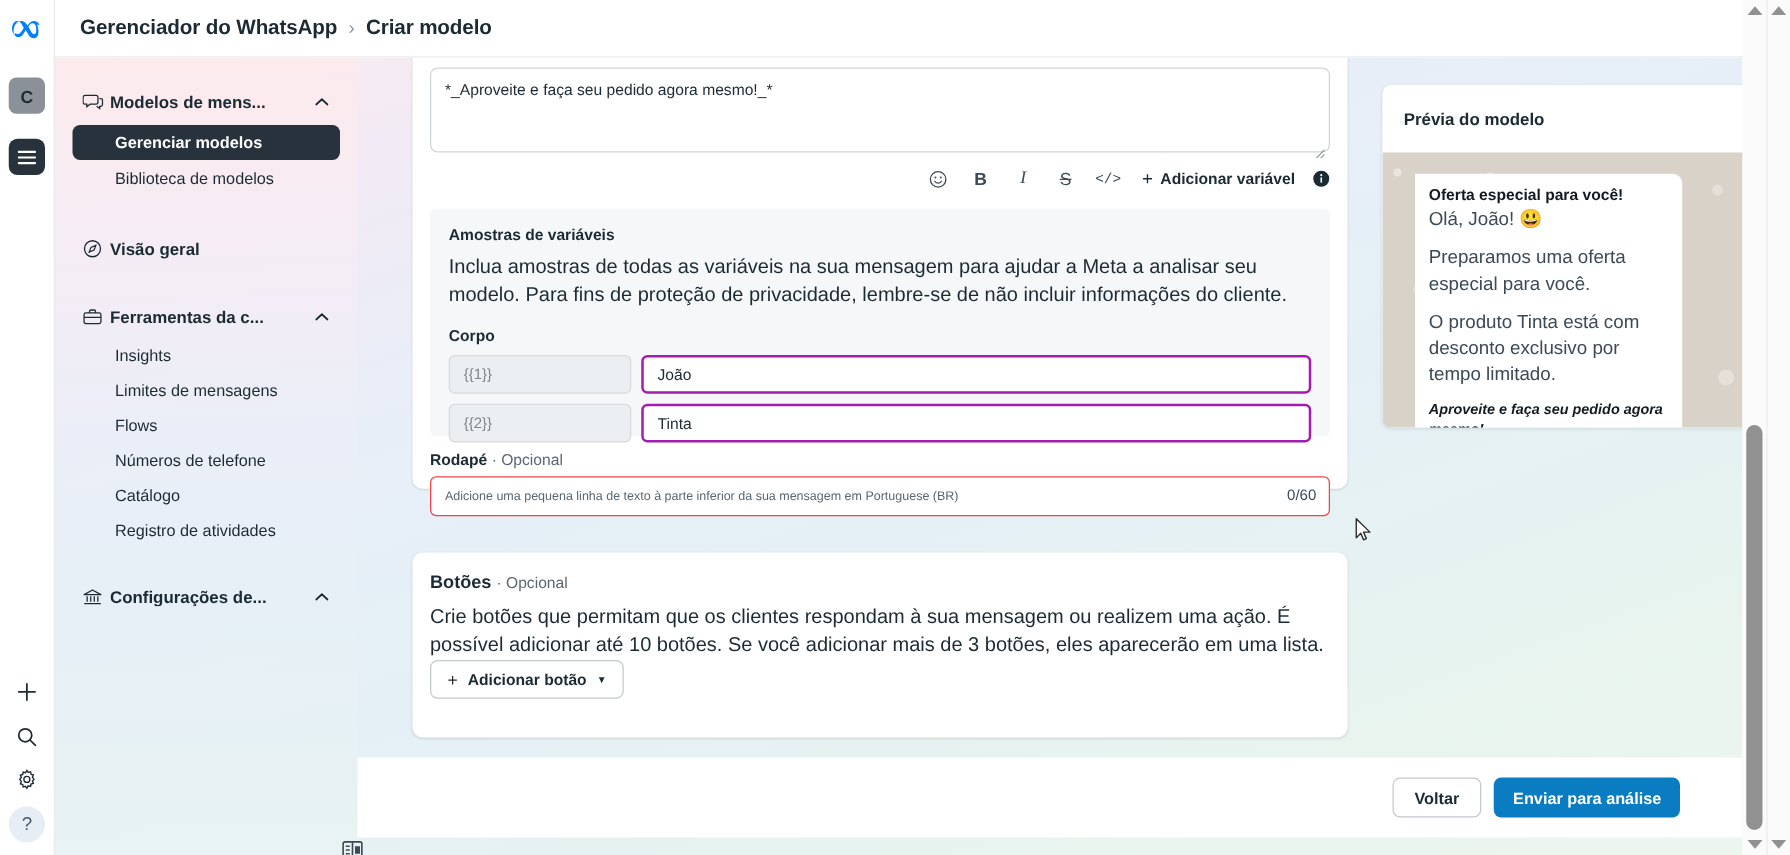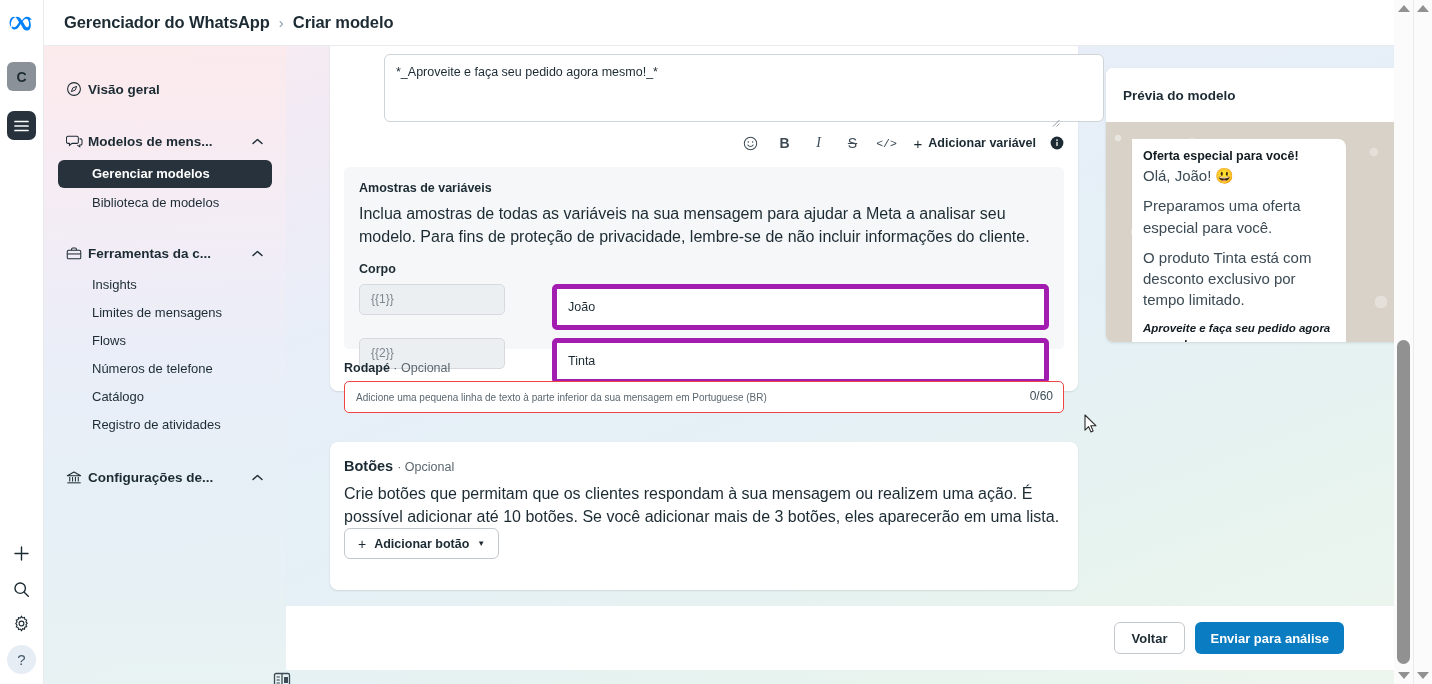--- a/index.html
+++ b/index.html
@@ -124,21 +124,20 @@
   .ta-wrap { position: absolute; left: 14px; top: 48px; width: 720px; }
   .ta {
     width: 720px; height: 68px;
     border: 1px solid #cfd4d9; border-radius: 6px;
     background: #fff;
     padding: 8px 11px;
     font-size: 12.5px; color: #1c2b33;
     font-family: "Liberation Sans", sans-serif;
     resize: none; outline: none;
     line-height: 1.45;
-    margin-left: 40px;
   }
   .ta-resize {
     position: absolute; right: 4px; bottom: 4px;
     width: 9px; height: 9px; color: #90989f;
     pointer-events: none;
   }
   .ta-toolbar {
     position: absolute; left: 14px; top: 124px;
     width: 720px; height: 26px;
     display: flex; align-items: center; justify-content: flex-end;
@@ -172,27 +171,26 @@
   .samples p { margin: 0 0 14px 0; font-size: 16px; line-height: 1.42; color: #1c2b33; max-width: 690px;}
   .samples .corpo { font-size: 12.5px; font-weight: 700; color: #1c2b33; margin-bottom: 8px; }
   .var-row { display: flex; gap: 8px; margin-bottom: 8px; }
   .var-key {
     width: 146px; height: 31px; line-height: 29px;
     border: 1px solid #d6dadf; border-radius: 5px;
     background: #eceff1; color: #7b868f;
     font-size: 12px; padding-left: 11px;
   }
   .var-val {
-    flex: 1; height: 46px;
-    border: 5px solid #a21caf; border-radius: 5px;
+    flex: 1; height: 31px;
+    border: 2px solid #a21caf; border-radius: 5px;
     background: #fff; color: #1c2b33;
     font-size: 12.5px; padding: 0 11px;
     font-family: "Liberation Sans", sans-serif;
     outline: none;
-    margin-left: 39px;
   }
 
   
   .footer-lbl { position: absolute; left: 14px; top: 355px; font-size: 12.5px; color: #1c2b33; }
   .footer-lbl b { font-weight: 700; }
   .footer-lbl span { color: #5b6770; font-weight: 400; }
   .footer-inp-wrap { position: absolute; left: 14px; top: 375px; width: 720px; height: 32px; }
   .footer-inp {
     width: 100%; height: 32px;
     border: 1px solid #ef4444; border-radius: 5px;
@@ -374,50 +372,50 @@
   <div class="topbar">
     <span class="crumb-a">Gerenciador do WhatsApp</span>
     <span class="crumb-sep">›</span>
     <span class="crumb-b">Criar modelo</span>
   </div>
 
   <div class="body-wrap">
 
     <div class="sidebar">
 
+      <div class="nav-group" style="margin-top:18px;">
+        <div class="nav-head">
+          <span class="ico">
+            <svg width="17" height="15" viewBox="0 0 18 16">
+                <path d="M2 2.5h9.5a1.6 1.6 0 011.6 1.6v4.3a1.6 1.6 0 01-1.6 1.6H6.4L3.6 12.2V10H2a1.6 1.6 0 01-1.6-1.6V4.1A1.6 1.6 0 012 2.5z" fill="none" stroke="#1c2b33" stroke-width="1.1"></path>
+                <path d="M14.4 5.2h1.1a1.5 1.5 0 011.5 1.5v3.6a1.5 1.5 0 01-1.5 1.5h-.9v1.9L12 11.8" fill="none" stroke="#1c2b33" stroke-width="1.1"></path>
+              </svg>
+          </span>
+          <span class="lbl">Modelos de mens...</span>
+          <span class="chev">
+            <svg width="11" height="7" viewBox="0 0 11 7">
+                <path d="M1 5.6L5.5 1.4 10 5.6" fill="none" stroke="#1c2b33" stroke-width="1.4" stroke-linecap="round" stroke-linejoin="round"></path>
+              </svg>
+          </span>
+        </div>
+        <div class="nav-sub active">Gerenciar modelos</div>
+        <div class="nav-sub">Biblioteca de modelos</div>
+      </div>
+
       <div class="nav-group" style="margin-top:26px;">
         <div class="nav-head">
           <span class="ico">
             <svg width="16" height="16" viewBox="0 0 18 18">
                 <circle cx="9" cy="9" r="7.2" fill="none" stroke="#1c2b33" stroke-width="1.2"></circle>
                 <path d="M12 6L7.6 7.8 6 12l4.4-1.8z" fill="none" stroke="#1c2b33" stroke-width="1.1"></path>
               </svg>
           </span>
           <span class="lbl">Visão geral</span>
           <span class="chev"></span>
         </div>
-      </div>
-
-      <div class="nav-group" style="margin-top:18px;">
-        <div class="nav-head">
-          <span class="ico">
-            <svg width="17" height="15" viewBox="0 0 18 16">
-                <path d="M2 2.5h9.5a1.6 1.6 0 011.6 1.6v4.3a1.6 1.6 0 01-1.6 1.6H6.4L3.6 12.2V10H2a1.6 1.6 0 01-1.6-1.6V4.1A1.6 1.6 0 012 2.5z" fill="none" stroke="#1c2b33" stroke-width="1.1"></path>
-                <path d="M14.4 5.2h1.1a1.5 1.5 0 011.5 1.5v3.6a1.5 1.5 0 01-1.5 1.5h-.9v1.9L12 11.8" fill="none" stroke="#1c2b33" stroke-width="1.1"></path>
-              </svg>
-          </span>
-          <span class="lbl">Modelos de mens...</span>
-          <span class="chev">
-            <svg width="11" height="7" viewBox="0 0 11 7">
-                <path d="M1 5.6L5.5 1.4 10 5.6" fill="none" stroke="#1c2b33" stroke-width="1.4" stroke-linecap="round" stroke-linejoin="round"></path>
-              </svg>
-          </span>
-        </div>
-        <div class="nav-sub active">Gerenciar modelos</div>
-        <div class="nav-sub">Biblioteca de modelos</div>
       </div>
 
       <div class="nav-group" style="margin-top:20px;">
         <div class="nav-head">
           <span class="ico">
             <svg width="16" height="15" viewBox="0 0 18 16">
                 <rect x="1.4" y="4.4" width="15.2" height="9.6" rx="1.6" fill="none" stroke="#1c2b33" stroke-width="1.15"></rect>
                 <path d="M6.3 4.4V3.1a1.3 1.3 0 011.3-1.3h2.8a1.3 1.3 0 011.3 1.3v1.3" fill="none" stroke="#1c2b33" stroke-width="1.15"></path>
                 <line x1="1.4" y1="8.5" x2="16.6" y2="8.5" stroke="#1c2b33" stroke-width="1.15"></line>
               </svg>

